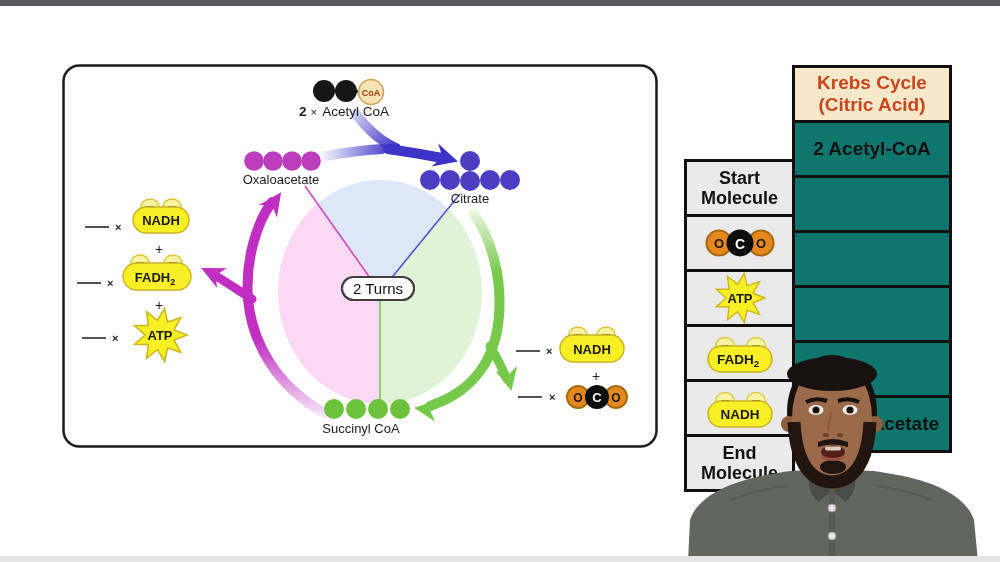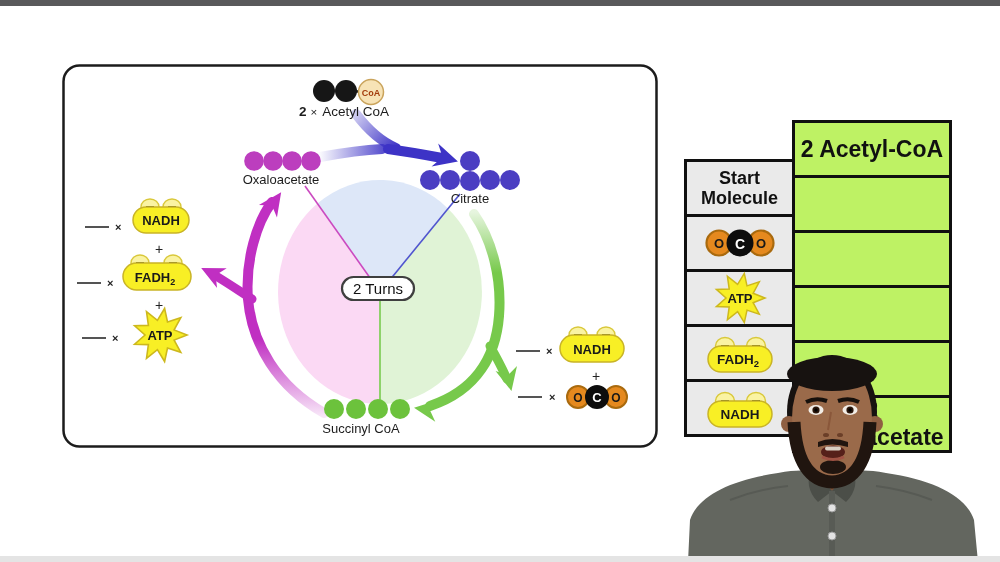--- a/index.html
+++ b/index.html
@@ -11,21 +11,21 @@
   svg text{font-family:"Liberation Sans", sans-serif;}
   .diagram-svg{position:absolute;left:62px;top:64px;z-index:5;}
   .person-svg{position:absolute;left:660px;top:350px;z-index:20;}
   .ktable{position:absolute;left:684px;top:65px;width:268px;height:388px;z-index:10;}
   .cell{position:absolute;box-sizing:border-box;border:3px solid #101010;
         display:flex;align-items:center;justify-content:center;text-align:center;}
   .cell-header{left:108px;top:0;width:160px;height:58px;background:#f7e8c9;
         color:#c9451d;font-size:19px;font-weight:bold;line-height:1.16;}
   .cell-label{background:#eaeaea;color:#111;font-size:18px;font-weight:bold;line-height:1.12;}
   .cell-icon{background:#eaeaea;}
-  .cell-value{background:#bef264;color:#111;font-size:23px;font-weight:bold;}
+  .cell-value{background:#0f766e;color:#111;font-size:19px;font-weight:bold;}
   .col-l{left:0;width:111px;margin-top:39px;}
   .col-r{left:108px;width:160px;}
   .r0{top:55px;height:58px;} .r1{top:110px;height:58px;} .r2{top:165px;height:58px;}
   .r3{top:220px;height:58px;} .r4{top:275px;height:58px;} .r5{top:330px;height:58px;}
 </style>
 </head>
 <body>
 
 <div class="stage">
   <div class="topbar"></div>
@@ -172,20 +172,24 @@
         <circle cx="554" cy="333" r="11" fill="#e5891e" stroke="#a96a0e" stroke-width="2"></circle>
         <circle cx="535" cy="333" r="12" fill="#0d0d0d"></circle>
         <text x="516" y="337.5" text-anchor="middle" font-size="12" font-weight="bold" fill="#181818">O</text>
         <text x="554" y="337.5" text-anchor="middle" font-size="12" font-weight="bold" fill="#181818">O</text>
         <text x="535" y="338" text-anchor="middle" font-size="13" font-weight="bold" fill="#ffffff">C</text>
       </g>
     </g>
   </svg>
 
   <div class="ktable">
+    <div class="cell cell-header">
+      <div><span>Krebs Cycle</span><br>
+           <span>(Citric Acid)</span></div>
+    </div>
 
     <div class="cell cell-label col-l r0">Start Molecule</div>
     <div class="cell cell-value col-r r0">2 Acetyl-CoA</div>
 
     <div class="cell cell-icon col-l r1">
       <svg width="96" height="36" viewBox="-48 -18 96 36">
         <line x1="-21" y1="0" x2="21" y2="0" stroke="#111" stroke-width="3"></line>
         <circle cx="-21" cy="0" r="12.5" fill="#e5891e" stroke="#a96a0e" stroke-width="2.2"></circle>
         <circle cx="21" cy="0" r="12.5" fill="#e5891e" stroke="#a96a0e" stroke-width="2.2"></circle>
         <circle cx="0" cy="0" r="13.5" fill="#0d0d0d"></circle>
@@ -221,20 +225,21 @@
         <ellipse cx="27" cy="14" rx="9.5" ry="8.5" fill="#faf3a2" stroke="#d9c83a" stroke-width="1.5"></ellipse>
         <ellipse cx="58" cy="14" rx="9.5" ry="8.5" fill="#faf3a2" stroke="#d9c83a" stroke-width="1.5"></ellipse>
         <line x1="23" y1="14" x2="31" y2="14" stroke="#1a1a1a" stroke-width="1.7"></line>
         <line x1="54" y1="14" x2="62" y2="14" stroke="#1a1a1a" stroke-width="1.7"></line>
         <rect x="10" y="14" width="64" height="26" rx="13" fill="#f8ef25" stroke="#c9b426" stroke-width="1.5"></rect>
         <text x="42" y="32" text-anchor="middle" font-size="13.5" font-weight="600" fill="#1a1a1a">NADH</text>
       </svg>
     </div>
     <div class="cell cell-value col-r r4"></div>
 
+    <div class="cell cell-label col-l r5">End Molecule</div>
     <div class="cell cell-value col-r r5">2 Oxaloacetate</div>
   </div>
 
   <svg class="person-svg" width="340" height="212" viewBox="0 0 340 212">
 
     <rect x="154" y="108" width="38" height="44" fill="#7e5238"></rect>
 
     <g>
       <path d="M28,212 L30,170 C38,146 70,130 118,123 C142,119 152,120 158,126 L172,141 L186,126 C192,120 202,119 226,123 C274,130 306,146 314,170 L318,212 Z" fill="#63665f"></path>
       <path d="M152,120 C146,130 148,142 158,152 L172,141 L158,124 Z" fill="#4b4e48"></path>

